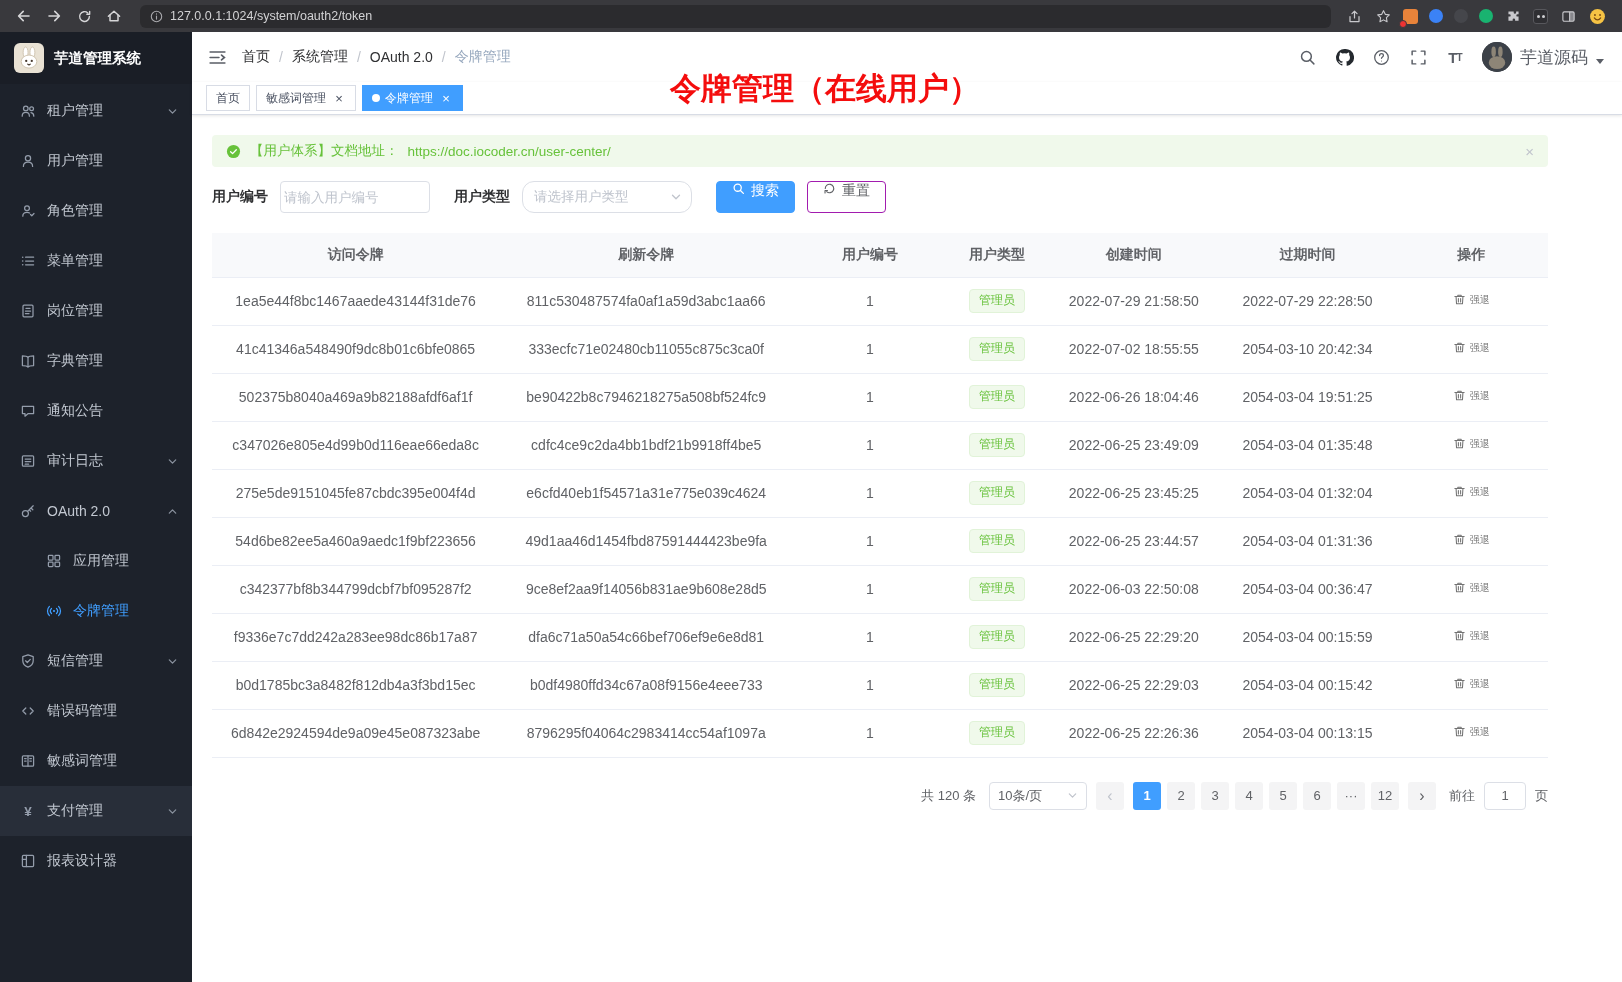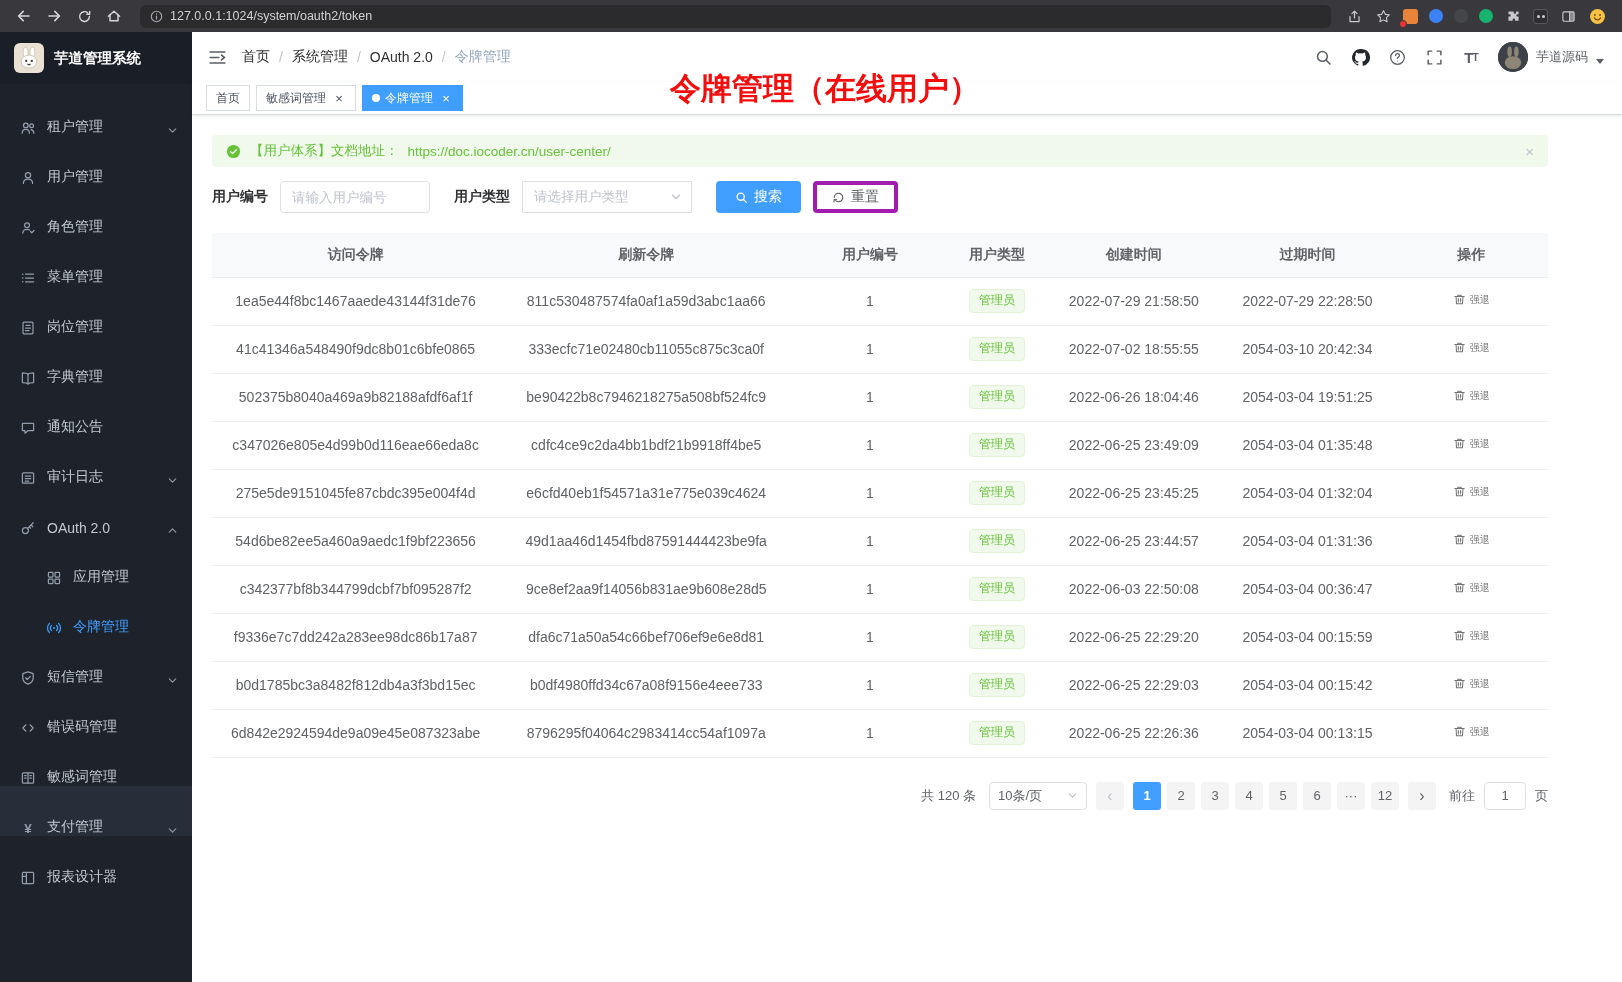--- a/index.html
+++ b/index.html
@@ -20,21 +20,21 @@
   .ext-sq{width:15px;height:15px;border-radius:3px;background:#2f2f33;border:1px solid #57575c;display:flex;align-items:center;justify-content:center;gap:2px;cursor:pointer}
   .ext-sq i{width:3px;height:3px;border-radius:50%;background:#cfcfd3}
 
   
   .app{display:flex;height:950px}
   .sidebar{width:192px;background:#1d222b;display:flex;flex-direction:column;flex:0 0 auto}
   .logo{height:52px;display:flex;align-items:center;gap:10px;padding:0 14px;background:#1a1e26}
   .logo-img{width:30px;height:30px;border-radius:6px;background:#e9e2d4;display:flex;align-items:center;justify-content:center;overflow:hidden}
   .logo-title{color:#fff;font-size:14.5px;font-weight:bold;white-space:nowrap}
   .menu{flex:1;padding-top:2px;overflow:hidden}
-  .menu-item{height:50px;display:flex;align-items:flex-end;padding:0 14px 0 20px;font-size:14px;color:#c2c8d1;cursor:pointer}
+  .menu-item{height:50px;display:flex;align-items:center;padding:0 14px 0 20px;font-size:14px;color:#c2c8d1;cursor:pointer}
   .menu-item .micon{width:16px;height:16px;margin-right:11px;color:#949dab;display:flex;flex:0 0 auto}
   .menu-item .mlabel{white-space:nowrap}
   .menu-item .chev{margin-left:auto;color:#8a929e;display:flex}
   .menu-item .chev.up svg{transform:rotate(180deg)}
   .menu-item.sub{padding-left:46px}
   .menu-item.active{color:#409eff}
   .menu-item.active .micon{color:#409eff}
   .menu-item.hovered{background:#282e39}
 
   .main{flex:1;display:flex;flex-direction:column;background:#fff;position:relative;min-width:0}
@@ -45,21 +45,21 @@
   .breadcrumb{display:flex;align-items:center;gap:9px;font-size:14px;margin-left:14px}
   .bc-item{color:#303133;cursor:pointer}
   .bc-item.last{color:#97a8be;cursor:default}
   .breadcrumb .sep{color:#c0c4cc}
   .nav-right{margin-left:auto;display:flex;align-items:center;gap:17px}
   .nicon{width:20px;height:20px;display:flex;align-items:center;justify-content:center;color:#5a5e66;cursor:pointer}
   .tsize{font-weight:bold;font-size:15px;color:#5a5e66;letter-spacing:-1px}
   .tsize small{font-size:10px;font-weight:bold}
   .user-trigger{display:flex;align-items:center;gap:8px;cursor:pointer}
   .avatar{width:30px;height:30px;border-radius:50%;background:#3c4148;display:flex;align-items:center;justify-content:center;overflow:hidden}
-  .uname{font-size:13px;color:#5a5e66}
+  .uname{font-size:17px;color:#5a5e66}
   .caret{width:0;height:0;border-left:4px solid transparent;border-right:4px solid transparent;border-top:5px solid #5a5e66;margin-top:8px}
 
   
   .tags{height:33px;border-bottom:1px solid #d8dce5;box-shadow:0 1px 3px rgba(0,0,0,.10);display:flex;align-items:center;padding:0 14px;gap:6px;background:#fff;position:relative;z-index:2}
   .tag{height:26px;display:inline-flex;align-items:center;gap:5px;padding:0 9px;border:1px solid #d8dce5;background:#fff;color:#495060;font-size:12px;cursor:pointer;white-space:nowrap}
   .tag .dot{width:8px;height:8px;border-radius:50%;background:#fff}
   .tag .x{font-size:13px;line-height:1;margin-left:1px;color:inherit;border-radius:50%;width:14px;height:14px;display:flex;align-items:center;justify-content:center}
   .tag.active{background:#409eff;border-color:#409eff;color:#fff}
 
   
@@ -69,26 +69,26 @@
   .content{flex:1;padding:20px 20px 0;background:#fff}
   .inner{width:1336px}
   .alert{height:32px;background:#f0f9eb;border-radius:4px;display:flex;align-items:center;gap:9px;padding:0 14px;margin-bottom:14px}
   .alert-text{color:#67c23a;font-size:13.5px}
   .alert-link{color:#67c23a;font-size:13.5px;cursor:pointer}
   .alert .close{margin-left:auto;color:#c0c4cc;font-size:15px;cursor:pointer;line-height:1}
 
   .filter{display:flex;align-items:center;margin-bottom:20px}
   .fgroup{display:flex;align-items:center;margin-right:24px}
   .flabel{font-size:14px;font-weight:600;color:#303133;margin-right:12px;white-space:nowrap}
-  .finput{width:150px;height:32px;border:1px solid #dcdfe6;border-radius:4px;padding:0 11px;font-size:13.5px;color:#b91c1c;outline:none;font-family:inherit}
+  .finput{width:150px;height:32px;border:1px solid #dcdfe6;border-radius:4px;padding:0 3px;font-size:13.5px;color:#b91c1c;outline:none;font-family:inherit}
   .finput::placeholder{color:#bfc4cd}
-  .fselect{width:170px;height:32px;border:1px solid #dcdfe6;border-radius:1px;padding:0 9px 0 11px;font-size:13.5px;display:flex;align-items:center;justify-content:space-between;cursor:pointer;background:#fff}
+  .fselect{width:170px;height:32px;border:1px solid #dcdfe6;border-radius:12px;padding:0 9px 0 11px;font-size:13.5px;display:flex;align-items:center;justify-content:space-between;cursor:pointer;background:#fff}
   .placeholder{color:#bfc4cd}
   .sel-caret{color:#c0c4cc;display:flex}
-  .btn{height:32px;border-radius:4px;padding:0 15px;font-size:14px;display:inline-flex;align-items:center;gap:6px;cursor:pointer;border:4px solid #a21caf;background:#fff;color:#606266;margin-right:12px;white-space:nowrap}
+  .btn{height:32px;border-radius:4px;padding:0 15px;font-size:14px;display:inline-flex;gap:6px;cursor:pointer;border:1px solid #a21caf;background:#fff;color:#606266;margin-right:12px;white-space:nowrap}
   .btn.primary{background:#409eff;border-color:#409eff;color:#fff}
   .btn .bicon{display:flex}
 
   table{width:100%;border-collapse:collapse;table-layout:fixed;font-size:14px;color:#606266}
   thead th{height:44px;font-weight:600;color:#606266;background:#f8f9fb;border-bottom:1px solid #ebeef5;text-align:center;white-space:nowrap}
   tbody td{height:48px;border-bottom:1px solid #ebeef5;text-align:center;white-space:nowrap;overflow:hidden}
   .badge{display:inline-block;padding:3px 9px;font-size:12px;border-radius:4px;background:#f0f9eb;color:#67c23a;border:1px solid #e1f3d8;line-height:1.3}
   .op-link{color:#737373;font-size:10px;display:inline-flex;align-items:center;gap:4px;cursor:pointer}
   .op-link .oicon{display:flex}
 

